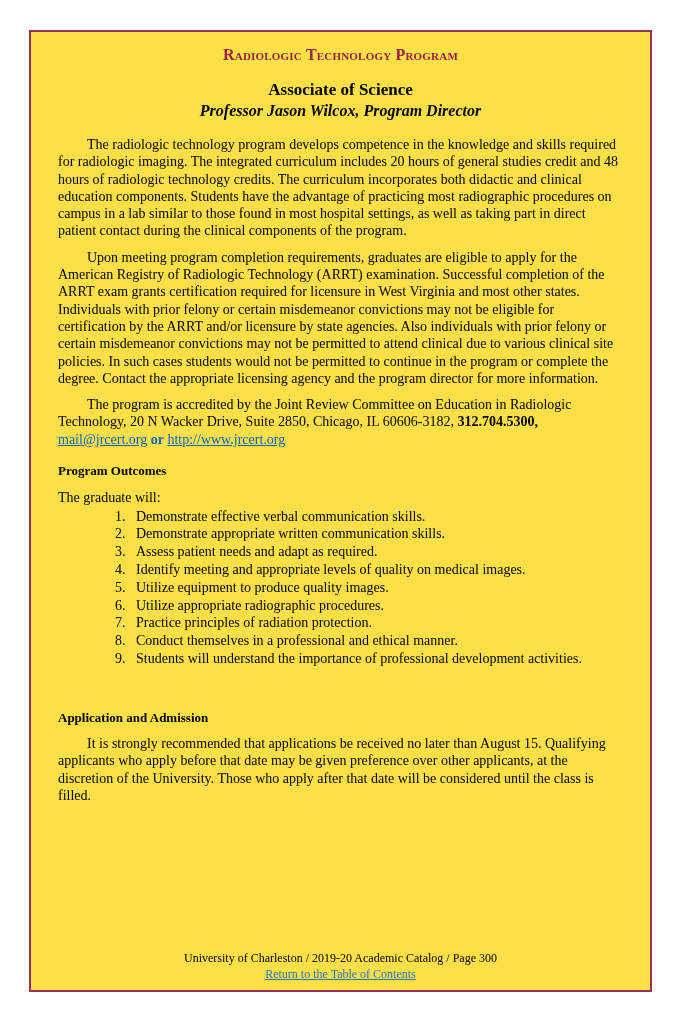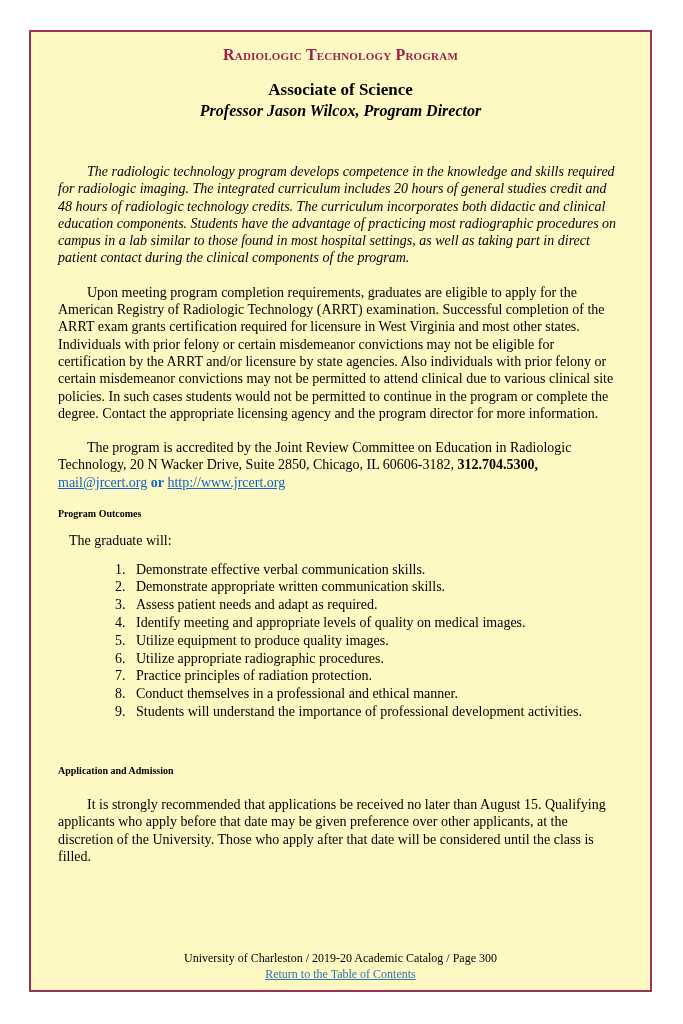--- a/index.html
+++ b/index.html
@@ -11,51 +11,51 @@
     color: #000000;
     position: relative;
   }
   .page-frame {
     position: absolute;
     left: 29px;
     top: 30px;
     width: 623px;
     height: 962px;
     border: 2px solid #99315A;
-    background: #fef9c3;
+    background: #fde047;
     padding: 14px 27px 8px 27px;
     display: flex;
     flex-direction: column;
   }
   .doc-title {
     text-align: center;
     font-variant: small-caps;
     font-weight: bold;
     font-size: 16px;
     letter-spacing: 0.2px;
     color: #9B2149;
   }
   .subtitle-block { text-align: center; margin-top: 16px; }
   .subtitle1 { font-weight: bold; font-size: 17px; }
   .subtitle2 { font-weight: bold; font-style: italic; font-size: 16px; margin-top: 2px; }
   .body-text {
     font-size: 14px;
     line-height: 17.3px;
     text-align: left;
   }
-  p.para { text-indent: 29px; margin-top: 17px; }
-  p.para.first { margin-top: 43px; font-style: italic; }
+  p.para { text-indent: 29px; margin-top: 9px; }
+  p.para.first { margin-top: 16px; }
   .section-heading {
     font-weight: bold;
-    font-size: 10px;
+    font-size: 13px;
     margin-top: 14px;
   }
-  .list-intro { margin-top: 10px; margin-left: 11px; }
+  .list-intro { margin-top: 10px; }
   ol.outcomes-list {
-    margin-top: 11px;
+    margin-top: 1px;
     margin-left: 71px;
     padding: 0;
   }
   ol.outcomes-list li {
     padding-left: 7px;
     line-height: 17.8px;
   }
   .admission-heading { margin-top: 41px; }
   a.inline-link {
     color: #0B63C5;

